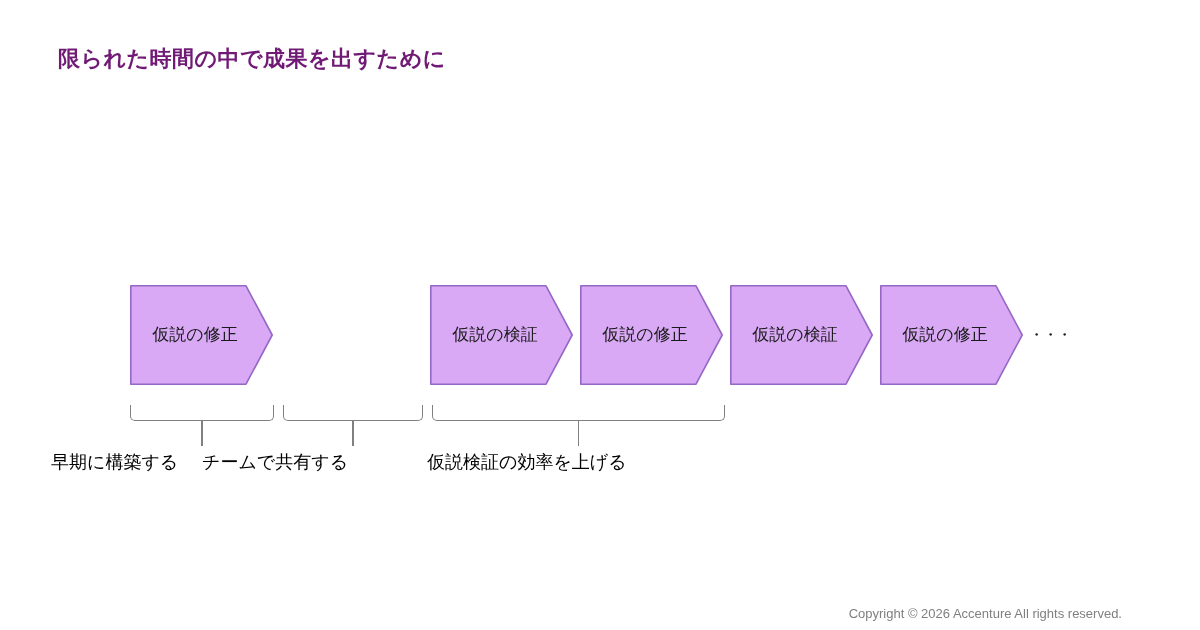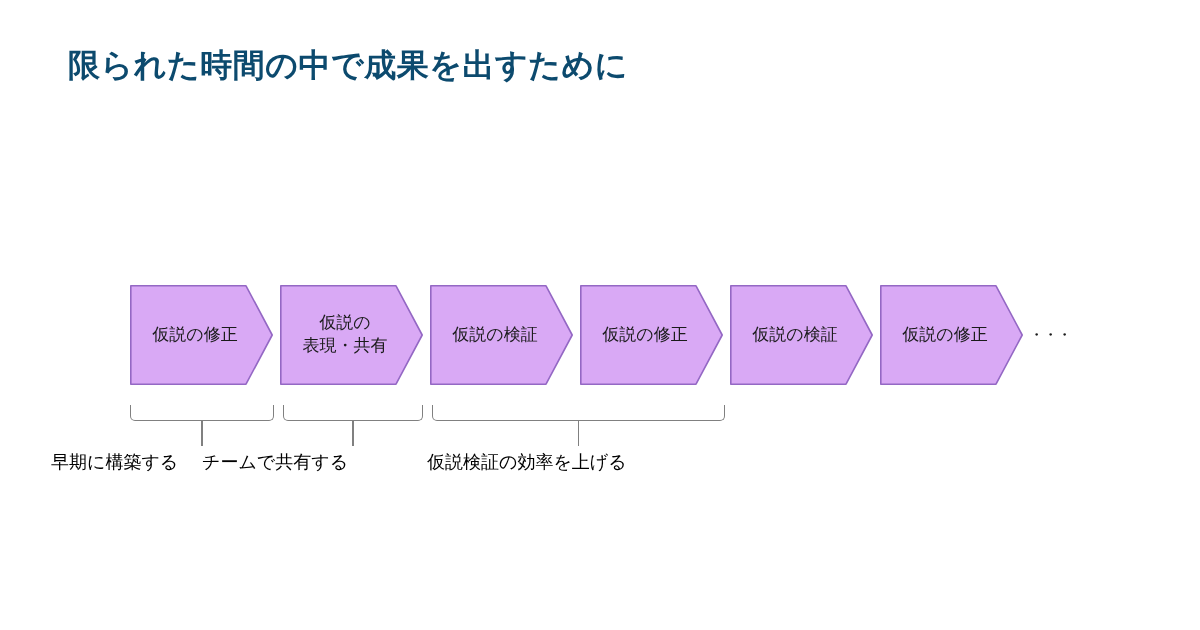--- a/index.html
+++ b/index.html
@@ -10,25 +10,25 @@
   }
   .slide {
     position: relative;
     width: 1200px;
     height: 630px;
     background: #ffffff;
     overflow: hidden;
   }
   .slide-title {
     position: absolute;
-    left: 68px;
+    left: 58px;
     top: 44px;
-    font-size: 32px;
+    font-size: 22px;
     font-weight: bold;
-    color: #0c4a6e;
+    color: #701a75;
     letter-spacing: 0.5px;
     white-space: nowrap;
   }
   
   .chevron {
     position: absolute;
     top: 285px;
     width: 143px;
     height: 100px;
   }
@@ -116,27 +116,20 @@
 
   <div class="slide-title">限られた時間の中で成果を出すために</div>
 
   <div class="chevron" style="left:130px">
     <svg width="143" height="100" viewBox="0 0 143 100">
       <polygon points="0.8,0.8 116,0.8 142.2,50 116,99.2 0.8,99.2"></polygon>
     </svg>
     <div class="chevron-label">仮説の修正</div>
   </div>
 
-  <div class="chevron" style="left:280px">
-    <svg width="143" height="100" viewBox="0 0 143 100">
-      <polygon points="0.8,0.8 116,0.8 142.2,50 116,99.2 0.8,99.2"></polygon>
-    </svg>
-    <div class="chevron-label">仮説の
-表現・共有</div>
-  </div>
 
   <div class="chevron" style="left:430px">
     <svg width="143" height="100" viewBox="0 0 143 100">
       <polygon points="0.8,0.8 116,0.8 142.2,50 116,99.2 0.8,99.2"></polygon>
     </svg>
     <div class="chevron-label">仮説の検証</div>
   </div>
 
   <div class="chevron" style="left:580px">
     <svg width="143" height="100" viewBox="0 0 143 100">
@@ -168,14 +161,15 @@
     <div class="bracket-stem"></div>
   </div>
   <div class="bracket" style="left:432px;width:291px">
     <div class="bracket-stem"></div>
   </div>
 
   <div class="bracket-label" style="left:51px">早期に構築する</div>
   <div class="bracket-label" style="left:202px">チームで共有する</div>
   <div class="bracket-label" style="left:427px">仮説検証の効率を上げる</div>
 
+  <div class="copyright">Copyright © 2026 Accenture All rights reserved.</div>
 
 </div>
 
 </body></html>

